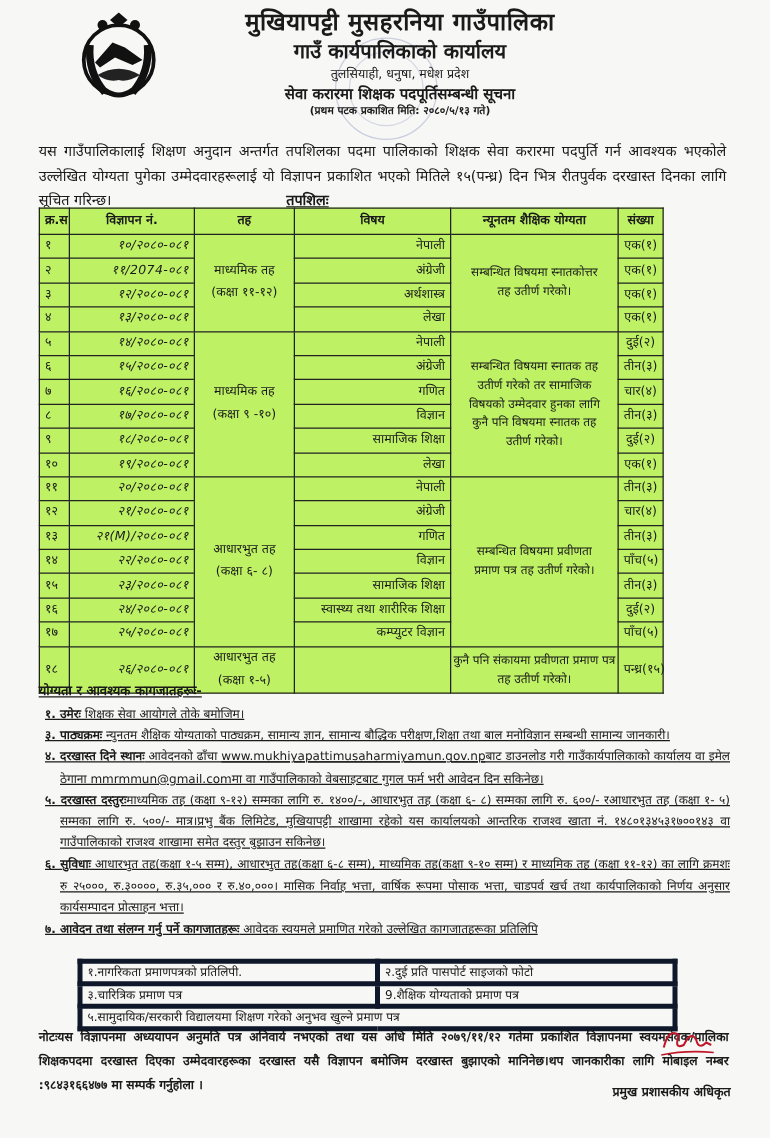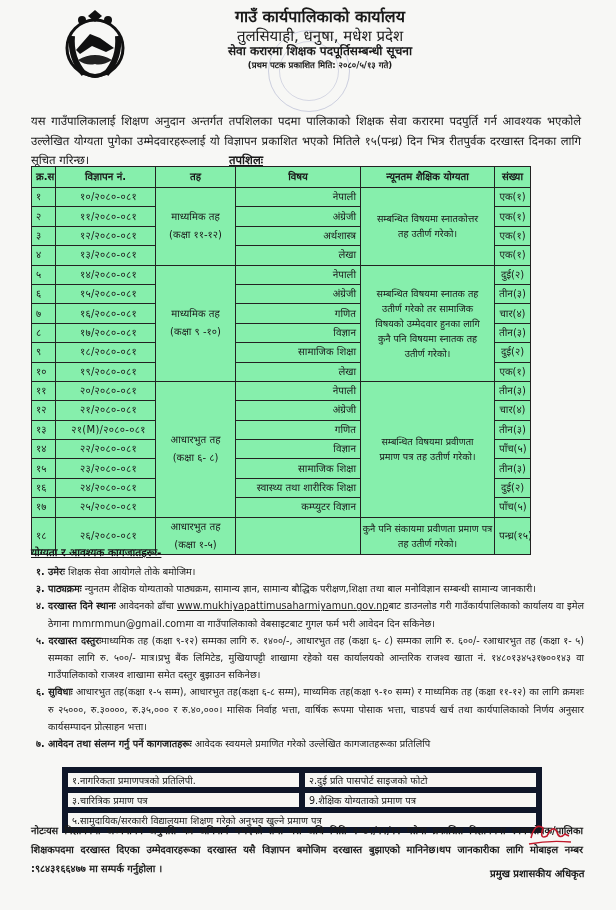--- a/index.html
+++ b/index.html
@@ -8,48 +8,48 @@
     background: #f7f7f5;
     font-family: "DejaVu Sans", "Liberation Sans", sans-serif;
     color: #1a1a1a;
     position: relative;
   }
   .page { position: absolute; left: 0; top: 0; width: 616px; height: 910px; }
   .emblem { position: absolute; left: 62px; top: 8px; width: 66px; height: 78px; }
   .header { position: absolute; left: 130px; top: 6px; width: 380px; text-align: center; }
   .h-office { font-size: 19px; font-weight: bold; line-height: 24px; letter-spacing: 0.5px; }
   .h-sub { font-size: 16px; font-weight: bold; line-height: 22px; }
-  .h-addr { font-size: 15px; line-height: 14px; margin-top: 1px; }
+  .h-addr { font-size: 10px; line-height: 14px; margin-top: 1px; }
   .h-title { font-size: 12px; font-weight: bold; line-height: 16px; }
   .h-date { font-size: 8.5px; font-weight: bold; line-height: 13px; }
   .stamp { position: absolute; left: 268px; top: 30px; width: 80px; height: 80px; border-radius: 50%;
            border: 1.5px solid rgba(90,100,160,0.28); }
   .stamp::after { content: ""; position: absolute; left: 10px; top: 10px; right: 10px; bottom: 10px;
            border-radius: 50%; border: 1px solid rgba(90,100,160,0.22); }
   .intro { position: absolute; left: 31px; top: 112px; width: 550px; font-size: 11.5px; line-height: 19.5px;
            text-align: justify; }
   .intro .tapshil { position: absolute; left: 198px; top: 39px; text-decoration: underline; font-weight: bold; }
   table.main { position: absolute; left: 31px; top: 166px; width: 466px; border-collapse: collapse;
-               font-size: 10px; table-layout: fixed; background: #86efac; }
+               font-size: 10px; table-layout: fixed; background: #bef264; }
   table.main th, table.main td { border: 1px solid #222; padding: 0 4px; height: 18.4px; line-height: 12px; }
   table.main th { font-weight: bold; height: 20px; text-align: center; }
   .c-sn { width: 24px; text-align: left; }
-  .c-adv { width: 100px; text-align: center; padding-left: 10px !important; letter-spacing: 0.3px; }
+  .c-adv { width: 100px; text-align: right; padding-left: 10px !important; letter-spacing: 0.3px; font-style: italic; }
   .c-level { width: 80px; text-align: center; }
   .c-subj { width: 125px; text-align: right; }
   .c-qual { width: 134px; text-align: center; font-size: 9.5px; line-height: 15px !important; }
   .c-cnt { width: 36px; text-align: center; }
   td.level { line-height: 18px !important; }
   .req-title { position: absolute; left: 31px; top: 545px; font-size: 10.5px; font-weight: bold; text-decoration: underline; }
-  .req-list { position: absolute; left: 36px; top: 563px; width: 548px; font-size: 9.6px; line-height: 17.2px; }
+  .req-list { position: absolute; left: 36px; top: 563px; width: 548px; font-size: 9.6px; line-height: 17.2px; text-decoration: underline; }
   .req-item { text-indent: -12px; padding-left: 12px; text-align: justify; }
   .req-item b { font-weight: bold; }
   .link { text-decoration: underline; }
   table.docs { position: absolute; left: 62px; top: 767px; width: 480px; border-collapse: collapse; font-size: 9.6px; table-layout: fixed; }
-  table.docs td { border: 6px solid #0f172a; padding: 0 4px; height: 14px; line-height: 13px; }
+  table.docs td { border: 4px solid #0f172a; padding: 0 4px; height: 14px; line-height: 13px; }
   .note { position: absolute; left: 31px; top: 821px; width: 552px; font-size: 9.8px; line-height: 19px; text-align: justify; font-weight: bold; }
   .sign { position: absolute; left: 525px; top: 818px; width: 48px; height: 30px; }
   .officer { position: absolute; left: 490px; top: 866px; font-size: 10px; font-weight: bold; }
 </style>
 </head>
 <body>
 
 <div class="page">
 
   <svg class="emblem" viewBox="0 0 66 78">
@@ -59,20 +59,21 @@
     <path d="M16 52 Q33 42 50 52 Q40 58 33 56 Q24 58 16 52 Z" fill="#222"></path>
     <path d="M22 64 Q33 72 44 64" stroke="#111" stroke-width="4" fill="none"></path>
     <path d="M26 8 L33 2 L40 8 L33 14 Z" fill="#111"></path>
     <circle cx="20" cy="12" r="4" fill="#111"></circle>
     <circle cx="46" cy="12" r="4" fill="#111"></circle>
   </svg>
 
   <div class="stamp"></div>
 
   <div class="header">
+    <div class="h-office">मुखियापट्टी मुसहरनिया गाउँपालिका</div>
     <div class="h-sub">गाउँ कार्यपालिकाको कार्यालय</div>
     <div class="h-addr">तुलसियाही, धनुषा, मधेश प्रदेश</div>
     <div class="h-title">सेवा करारमा शिक्षक पदपूर्तिसम्बन्धी सूचना</div>
     <div class="h-date">(प्रथम पटक प्रकाशित मिति: २०८०/५/१३ गते)</div>
   </div>
 
   <div class="intro">
     <span>यस गाउँपालिकालाई शिक्षण अनुदान अन्तर्गत तपशिलका पदमा पालिकाको शिक्षक सेवा करारमा पदपुर्ति गर्न आवश्यक भएकोले उल्लेखित योग्यता पुगेका उम्मेदवारहरूलाई यो विज्ञापन प्रकाशित भएको मितिले १५(पन्ध्र) दिन भित्र रीतपुर्वक दरखास्त दिनका लागि सूचित गरिन्छ।</span>
     <span class="tapshil">तपशिलः</span>
   </div>
@@ -103,21 +104,21 @@
           <td class="c-level level" rowspan="4">
             <div>माध्यमिक तह</div>
             <div>(कक्षा ११-१२)</div>
           </td>
           <td class="c-subj">नेपाली</td>
           <td class="c-qual" rowspan="4" style="padding: 0px 10px;">सम्बन्धित विषयमा स्नातकोत्तर तह उतीर्ण गरेको।</td>
           <td class="c-cnt">एक(१)</td>
         </tr>
         <tr>
           <td class="c-sn">२</td>
-          <td class="c-adv">११/२०८०-०८१</td>
+          <td class="c-adv">११/2074-०८१</td>
           <td class="c-subj">अंग्रेजी</td>
           <td class="c-cnt">एक(१)</td>
         </tr>
         <tr>
           <td class="c-sn">३</td>
           <td class="c-adv">१२/२०८०-०८१</td>
           <td class="c-subj">अर्थशास्त्र</td>
           <td class="c-cnt">एक(१)</td>
         </tr>
         <tr>

